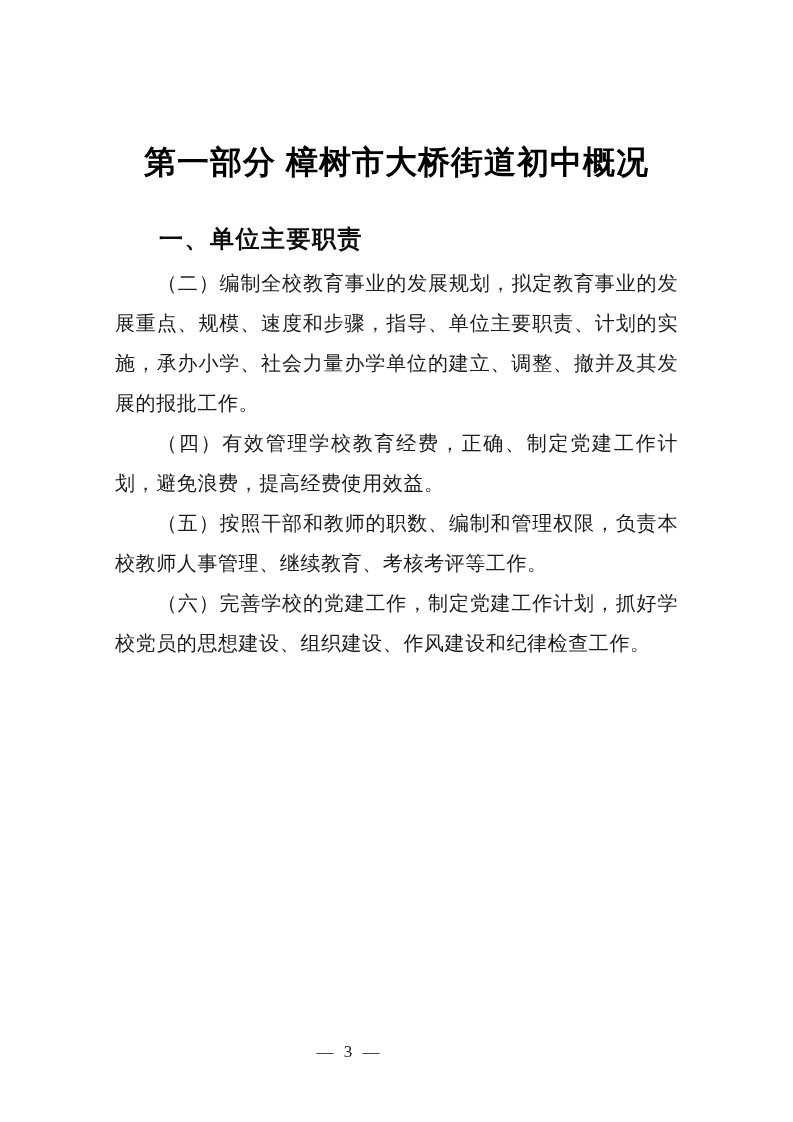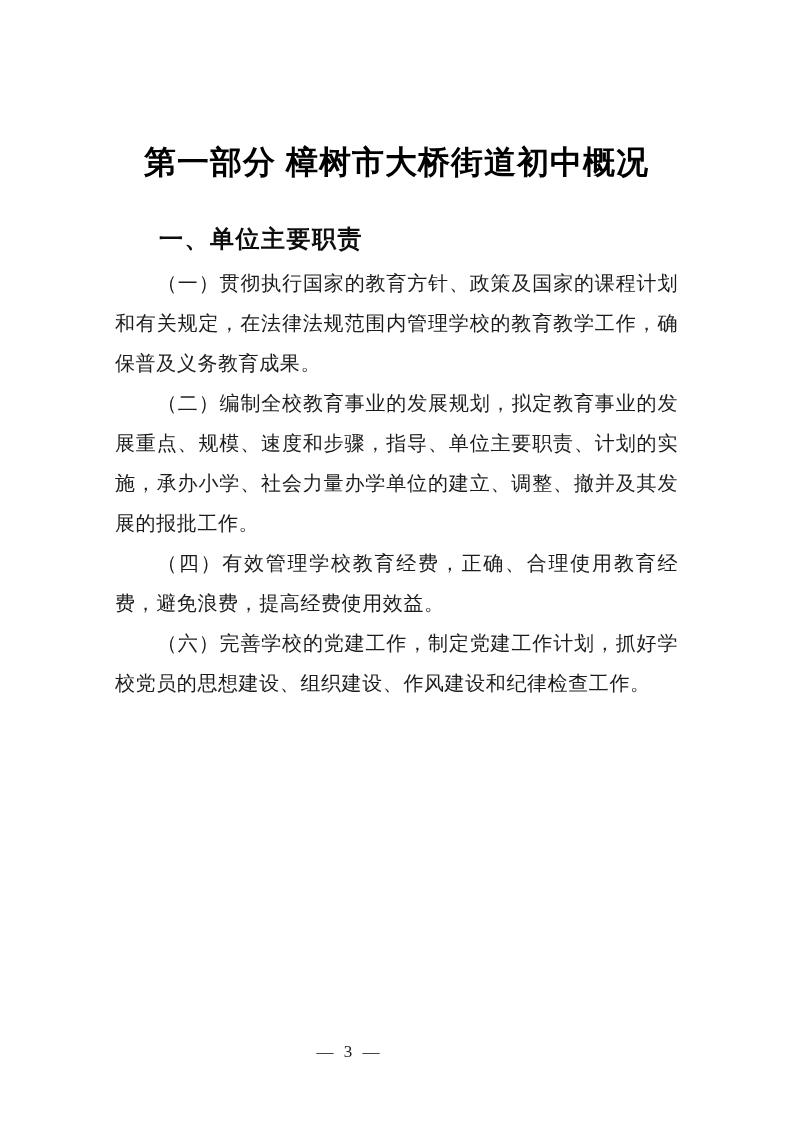--- a/index.html
+++ b/index.html
@@ -73,20 +73,20 @@
 </style>
 </head>
 <body>
 
 <div class="page">
   <div class="content">
     <h1 class="doc-title">第一部分 樟树市大桥街道初中概况</h1>
 
     <h2 class="section-heading">一、单位主要职责</h2>
 
-    <p class="para">（一）贯彻执行国家的教育方针、政策及国家的课程计划和有关规定，在法律法规范围内管理学校的教育教学工作，确保普及义务教育成果。</p>
     <p class="para">（二）编制全校教育事业的发展规划，拟定教育事业的发展重点、规模、速度和步骤，指导、单位主要职责、计划的实施，承办小学、社会力量办学单位的建立、调整、撤并及其发展的报批工作。</p>
-    <p class="para">（四）有效管理学校教育经费，正确、合理使用教育经费，避免浪费，提高经费使用效益。</p>
+    <p class="para">（四）有效管理学校教育经费，正确、制定党建工作计划，避免浪费，提高经费使用效益。</p>
+    <p class="para">（五）按照干部和教师的职数、编制和管理权限，负责本校教师人事管理、继续教育、考核考评等工作。</p>
     <p class="para">（六）完善学校的党建工作，制定党建工作计划，抓好学校党员的思想建设、组织建设、作风建设和纪律检查工作。</p>
   </div>
 
   <div class="page-footer">— 3 —</div>
 </div>
 
 </body></html>

